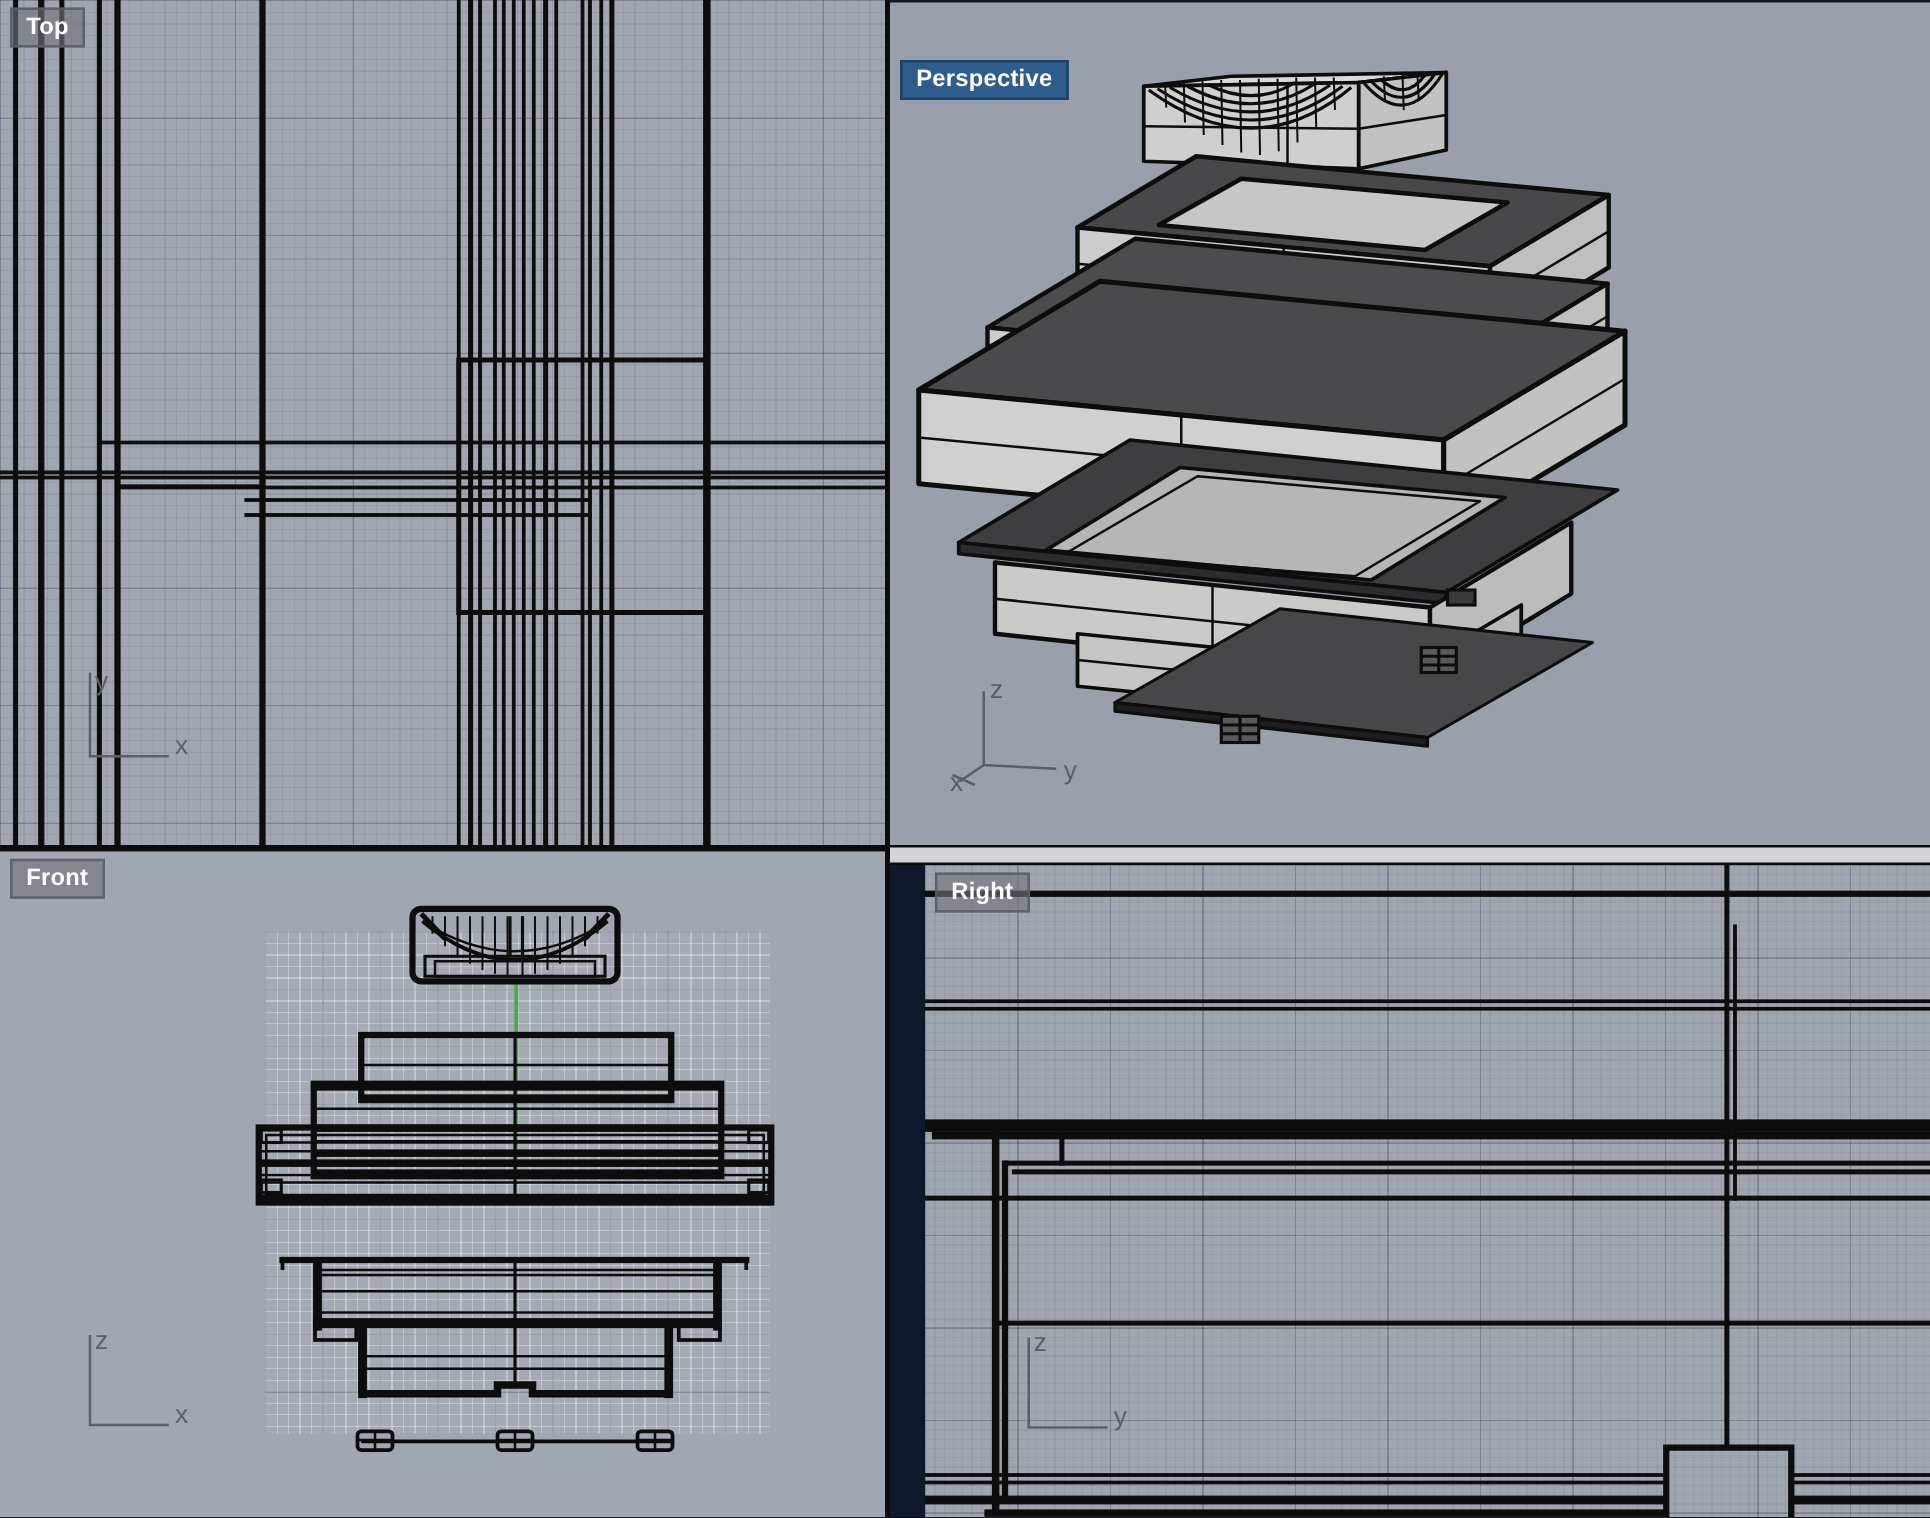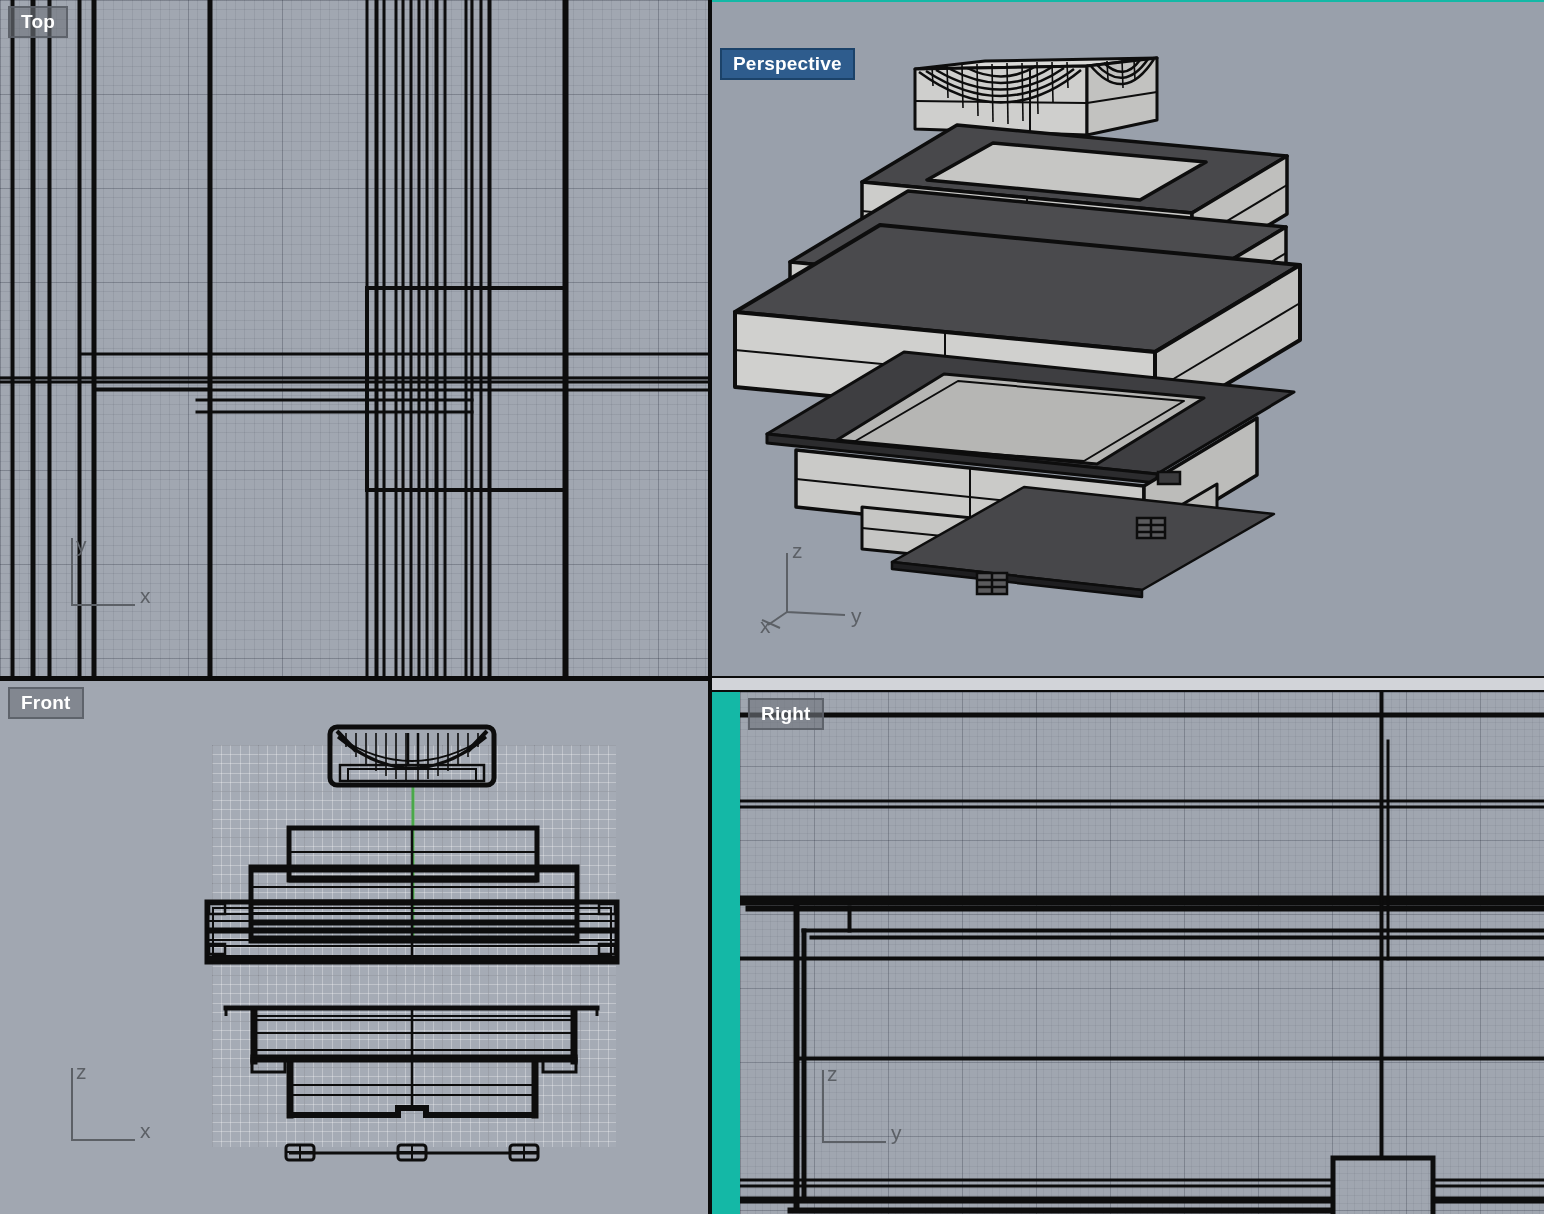--- a/index.html
+++ b/index.html
@@ -1,17 +1,17 @@
 <!DOCTYPE html>
 <html style="--active-bg: #2e5c8d; --active-border: #1b4269;"><head>
 <meta charset="utf-8">
 <style>
   html,body{margin:0;padding:0;background:#000;}
   .canvas{
-    position:relative;width:1544px;height:1214px;background:#14b8a6;
+    position:relative;width:1544px;height:1214px;background:#0f172a;
     font-family:"Liberation Sans", sans-serif;overflow:hidden;
   }
   .vp{position:absolute;overflow:hidden;}
   .vp-top   {left:0;   top:0;   width:708px;height:676px;}
   .vp-persp {left:712px;top:2px; width:832px;height:674px;background:#99a0ab;}
   .vp-front {left:0;   top:681px;width:708px;height:533px;background:#a1a7b1;}
   .vp-right {left:712px;top:692px;width:832px;height:522px;margin-left:28px;}
   .grid-fine{
     background-color:#a1a7b1;
     background-image:

